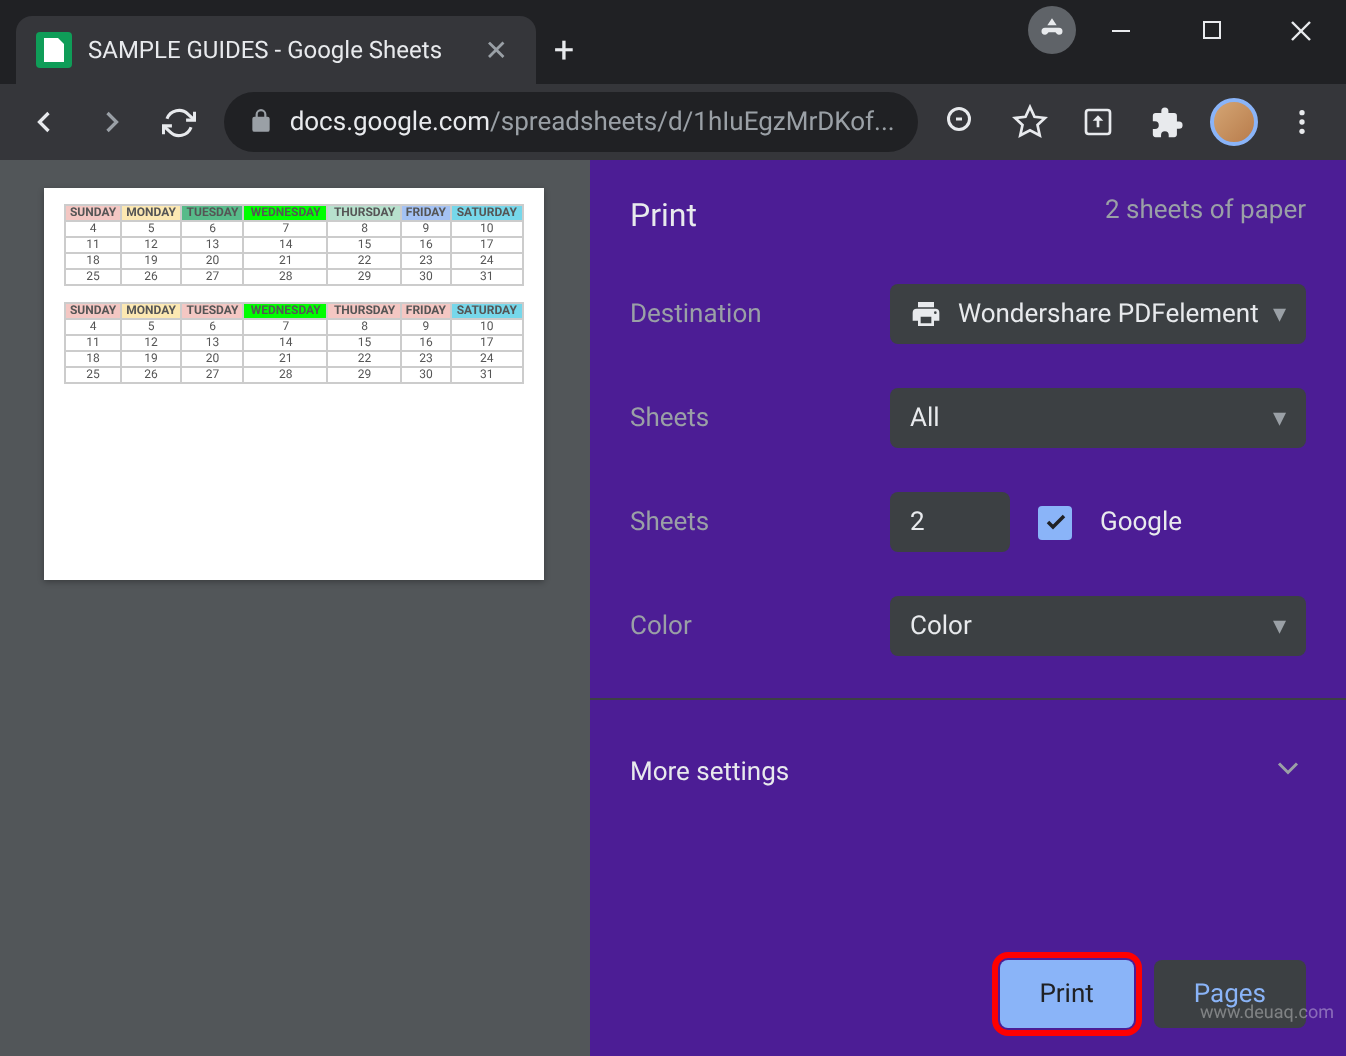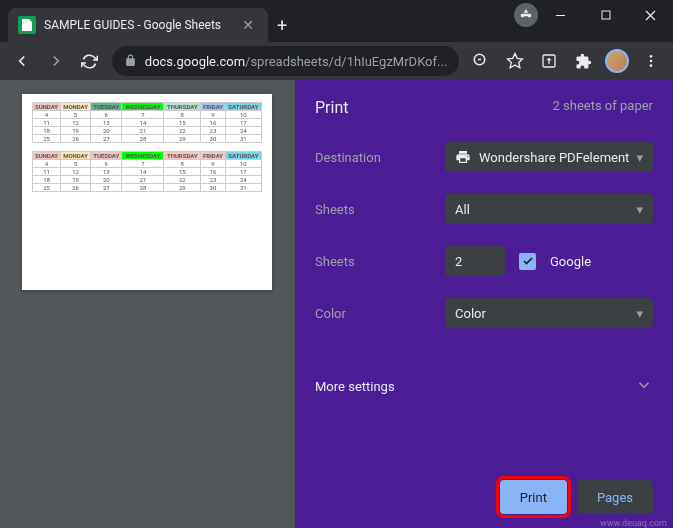--- a/index.html
+++ b/index.html
@@ -55,21 +55,21 @@
   .chk { width: 17px; height: 17px; background: #8ab4f8; border-radius: 2px; display: inline-flex; align-items: center; justify-content: center; cursor: pointer; }
   .chklabel { font-size: 13px; color: #e8eaed; }
   .divider { height: 1px; background: #3c4043; margin: 10px -20px; }
   .more { display: flex; justify-content: space-between; align-items: center; height: 52px; font-size: 13px; color: #e8eaed; cursor: pointer; gap: 16px; }
   .dlg-footer { margin-top: auto; padding: 14px 20px; display: flex; justify-content: flex-end; gap: 10px; }
   .btn { height: 34px; padding: 0 20px; border-radius: 4px; font-size: 13px; border: none; cursor: pointer; }
   .btn-primary { background: #8ab4f8; color: #202124; }
   .btn-secondary { background: #3c4043; color: #8ab4f8; }
   .highlight-red { outline: 3px solid #ff0000; outline-offset: 1px; }
   
-  .watermark { position: absolute; bottom: 0; right: 6px; font-size: 9px; color: rgba(255,255,255,.35); }
+  .watermark { position: absolute; bottom: 16px; right: 6px; font-size: 9px; color: rgba(255,255,255,.35); }
 </style>
 </head>
 <body>
 
 <div class="titlebar">
   <div class="tab">
     <span class="tab-favicon"></span>
     <span class="tab-title">SAMPLE GUIDES - Google Sheets</span>
     <span class="tab-close">✕</span>
   </div>

